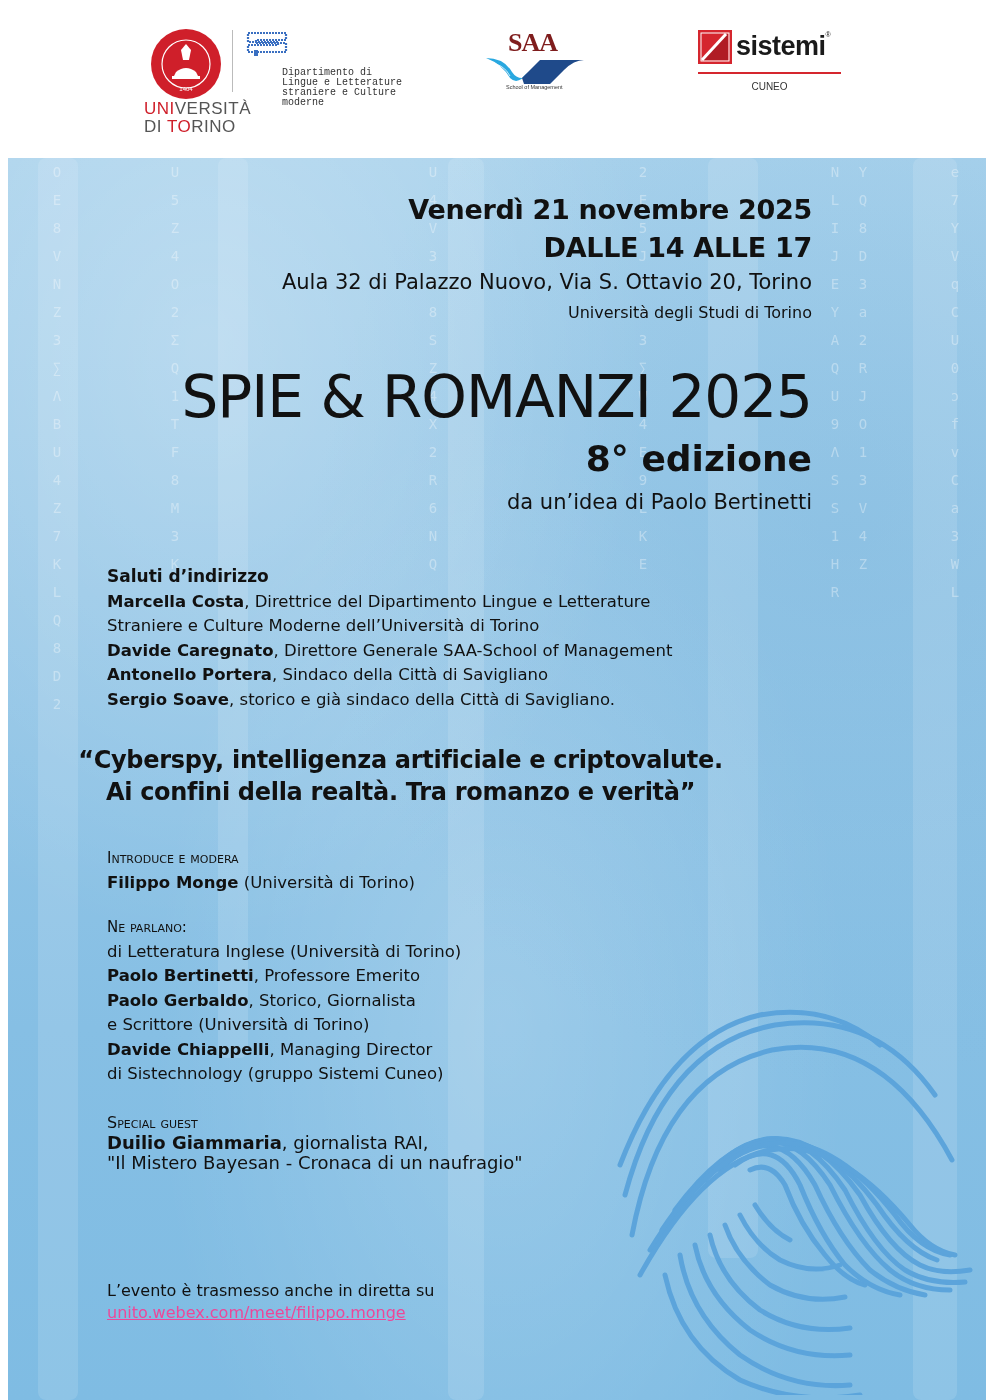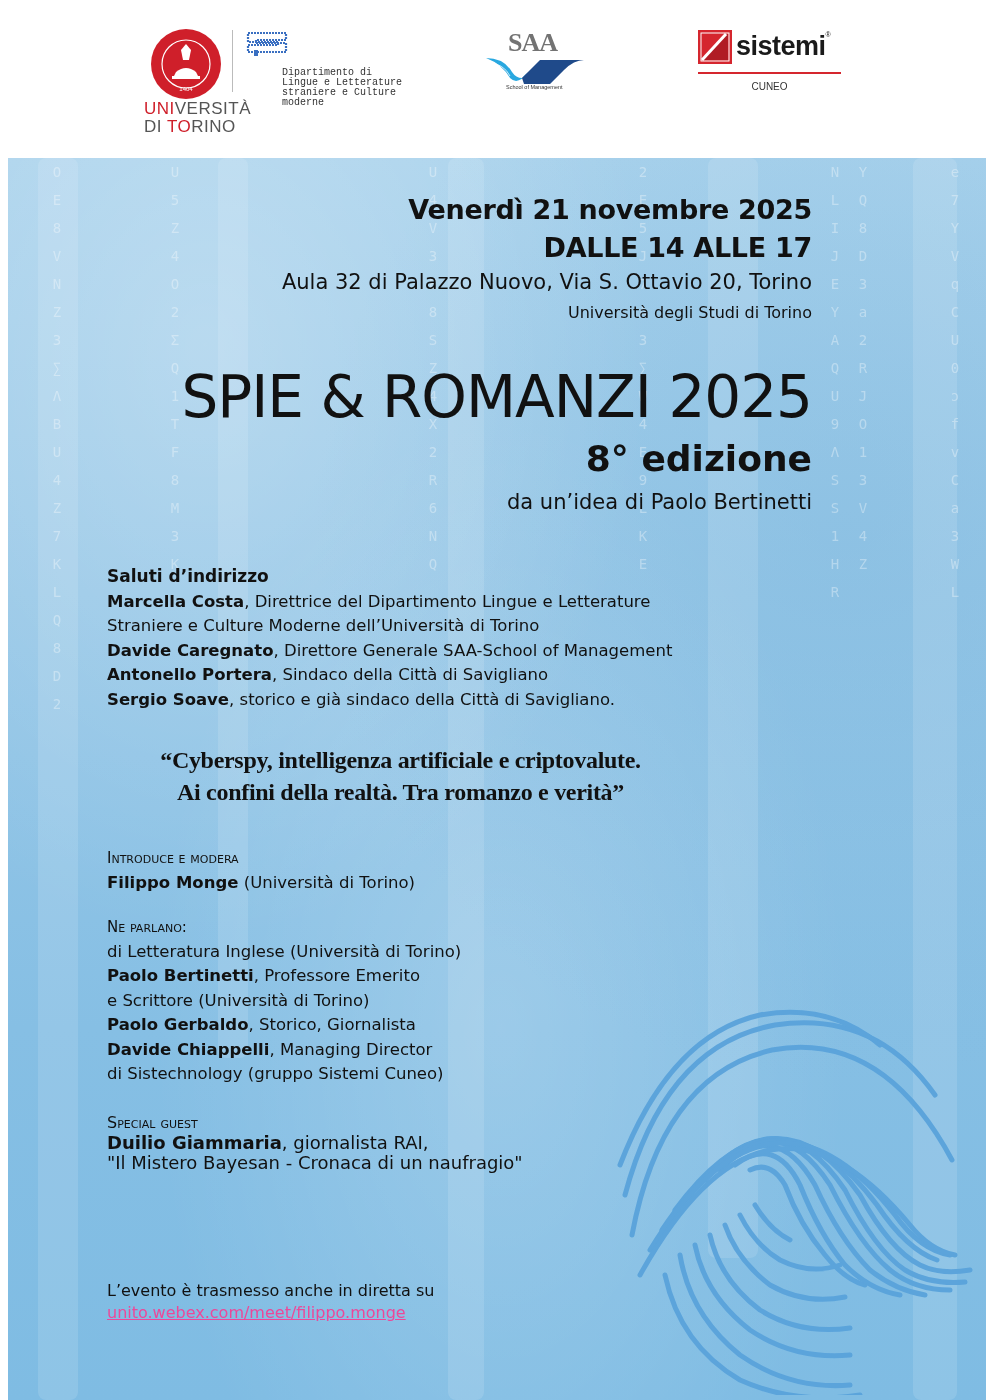--- a/index.html
+++ b/index.html
@@ -36,21 +36,21 @@
   .unito { position: absolute; left: 150px; top: 28px; }
   .unito-seal { position: absolute; left: 0; top: 0; width: 72px; height: 72px; }
   .unito-word { position: absolute; left: -6px; top: 72px; font-family: "Liberation Sans", sans-serif; font-size: 17px; line-height: 18px; color: #555; letter-spacing: 0.5px; }
   .unito-word .red { color: #cf1f2a; }
   .unito-divider { position: absolute; left: 232px; top: 30px; width: 1px; height: 62px; background: #bbb; }
   .dept { position: absolute; left: 246px; top: 30px; }
   .dept-icon { width: 42px; height: 28px; }
   .dept-text { font-family: Liberation Mono, monospace; font-size: 10px; line-height: 10px; color: #333; margin-top: 6px; width: 130px; margin-left: 36px; }
 
   .saa { position: absolute; left: 486px; top: 28px; width: 100px; height: 70px; }
-  .saa-title { position: absolute; left: 22px; top: 0; font-family: "Liberation Serif", serif; font-size: 26px; font-weight: bold; color: #737373; letter-spacing: -1px; }
+  .saa-title { position: absolute; left: 22px; top: 0; font-family: "Liberation Serif", serif; font-size: 26px; font-weight: bold; color: #7f1d1d; letter-spacing: -1px; }
   .saa-wave { position: absolute; left: 0; top: 28px; width: 100px; height: 36px; }
   .saa-sub { position: absolute; left: 20px; top: 56px; font-family: "Liberation Sans", sans-serif; font-size: 5.5px; color: #333; }
 
   .sistemi { position: absolute; left: 698px; top: 30px; width: 145px; height: 65px; }
   .sistemi-mark { position: absolute; left: 0; top: 0; width: 34px; height: 34px; }
   .sistemi-word { position: absolute; left: 38px; top: 1px; font-family: "Liberation Sans", sans-serif; font-size: 27px; font-weight: bold; color: #1a1a1a; letter-spacing: -0.5px; }
   .sistemi-reg { font-size: 7px; vertical-align: top; font-weight: normal; }
   .sistemi-line { position: absolute; left: 0; top: 42px; width: 143px; height: 2px; background: #d5262e; }
   .sistemi-cuneo { position: absolute; left: 0; top: 51px; width: 143px; text-align: center; font-family: "Liberation Sans", sans-serif; font-size: 10px; color: #333; }
 
@@ -60,21 +60,21 @@
   .time { top: 232px; font-size: 27px; font-weight: bold; letter-spacing: -0.3px; }
   .venue { top: 270px; font-size: 21px; }
   .univ { top: 303px; font-size: 16px; }
   .title { top: 362px; font-size: 58px; letter-spacing: -1px; line-height: 70px; }
   .edition { top: 437px; font-size: 36px; line-height: 44px; font-weight: bold; }
   .idea { top: 490px; font-size: 21px; }
 
   .block { position: absolute; left: 107px; font-size: 16.5px; line-height: 24.5px; }
   .block b { font-weight: bold; }
   .greet-head { font-weight: bold; font-size: 17px; margin-bottom: 1px; }
-  .quote { position: absolute; left: 0; width: 801px; text-align: center; top: 744px; font-size: 24px; font-weight: bold; line-height: 32px; letter-spacing: -0.3px; font-family: Liberation Serif, serif; }
+  .quote { position: absolute; left: 0; width: 801px; text-align: center; top: 744px; font-size: 24px; font-weight: bold; line-height: 32px; letter-spacing: -0.3px; }
   .smallcaps { font-variant: small-caps; font-size: 15px; }
   .link { text-decoration: underline; color: #ec4899; }
 </style>
 </head>
 <body>
 
 <div class="header">
 
   <div class="unito">
     <svg class="unito-seal" viewBox="0 0 72 72">
@@ -191,22 +191,22 @@
 
 <div class="block" style="top:846px;">
   <div class="smallcaps">Introduce e modera</div>
   <div><b>Filippo Monge</b><span> (Università di Torino)</span></div>
 </div>
 
 <div class="block" style="top:915px;">
   <div class="smallcaps">Ne parlano:</div>
   <div>di Letteratura Inglese (Università di Torino)</div>
   <div><b>Paolo Bertinetti</b><span>, Professore Emerito</span></div>
+  <div><b>Paolo Gerbaldo</b><span>, Storico, Giornalista</span></div>
   <div>e Scrittore (Università di Torino)</div>
-  <div><b>Paolo Gerbaldo</b><span>, Storico, Giornalista</span></div>
   <div><b>Davide Chiappelli</b><span>, Managing Director</span></div>
   <div>di Sistechnology (gruppo Sistemi Cuneo)</div>
 </div>
 
 <div class="block" style="top:1113px; line-height:20px; font-size:18px;">
   <div class="smallcaps" style="font-size:16px;">Special guest</div>
   <div><b>Duilio Giammaria</b><span>, giornalista RAI,</span></div>
   <div>"Il Mistero Bayesan - Cronaca di un naufragio"</div>
 </div>
 

